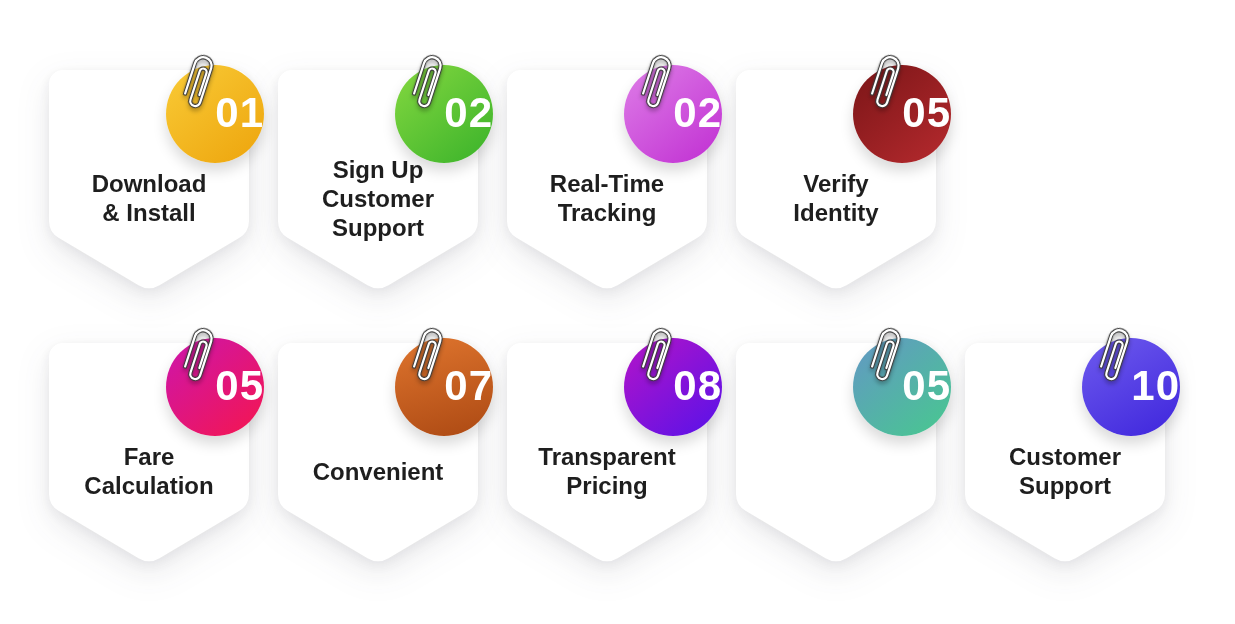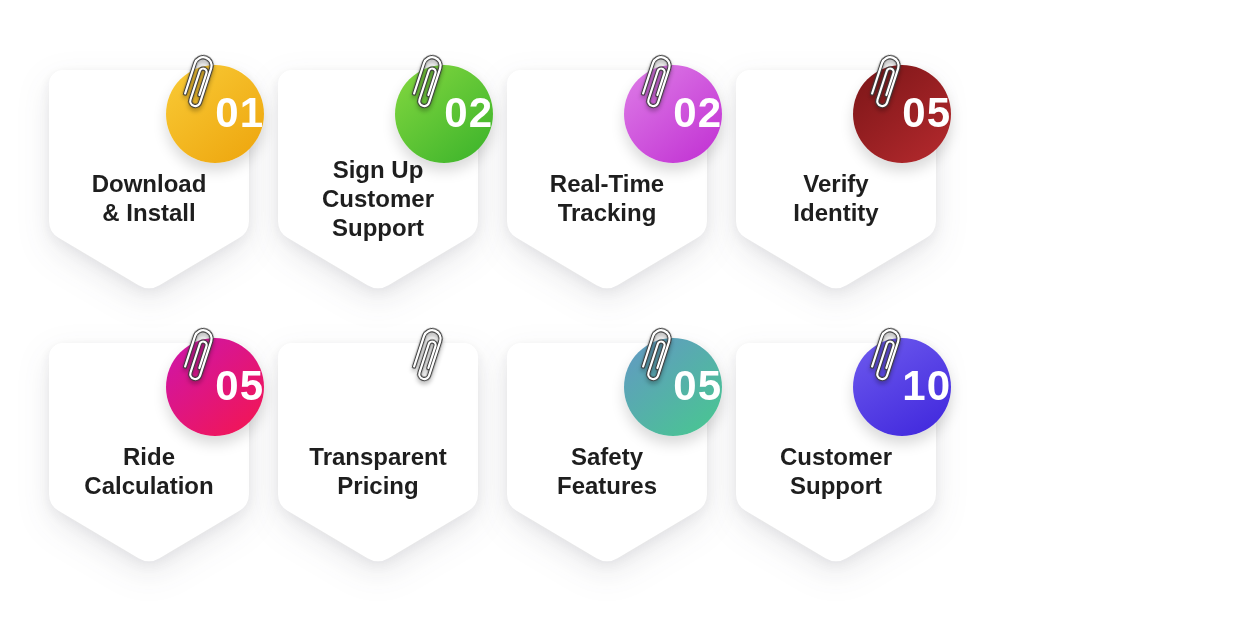--- a/index.html
+++ b/index.html
@@ -127,29 +127,47 @@
           </svg>
         <div class="circle" style="background:linear-gradient(140deg,#CC15AD 0%,#F5164E 100%)">
           <span class="num">05</span>
         </div>
         <svg class="clip" viewBox="0 0 36 62">
             <g transform="rotate(18 18 31)">
               <path class="wire-outline" d="M9 45 L9 13 A8.5 8.5 0 0 1 26 13 L26 49 A5 5 0 0 1 16 49 L16 19 A3.5 3.5 0 0 1 23 19 L23 42"></path>
               <path class="wire-core" d="M9 45 L9 13 A8.5 8.5 0 0 1 26 13 L26 49 A5 5 0 0 1 16 49 L16 19 A3.5 3.5 0 0 1 23 19 L23 42"></path>
             </g>
           </svg>
-        <div class="title">Ride
+        <div class="title">Fare
 Calculation</div>
       </div>
 
-
-      <div class="card">
-        <svg class="shield" viewBox="0 0 200 225">
-            <path d="M14 0 H186 A14 14 0 0 1 200 14 V151 Q200 162 190.5 167.8 L110.5 215.2 Q100 221.5 89.5 215.2 L9.5 167.8 Q0 162 0 151 V14 A14 14 0 0 1 14 0 Z"></path>
-          </svg>
+      <div class="card">
+        <svg class="shield" viewBox="0 0 200 225">
+            <path d="M14 0 H186 A14 14 0 0 1 200 14 V151 Q200 162 190.5 167.8 L110.5 215.2 Q100 221.5 89.5 215.2 L9.5 167.8 Q0 162 0 151 V14 A14 14 0 0 1 14 0 Z"></path>
+          </svg>
+        <div class="circle" style="background:linear-gradient(165deg,#DF752E 0%,#AC4913 100%)">
+          <span class="num">07</span>
+        </div>
+        <svg class="clip" viewBox="0 0 36 62">
+            <g transform="rotate(18 18 31)">
+              <path class="wire-outline" d="M9 45 L9 13 A8.5 8.5 0 0 1 26 13 L26 49 A5 5 0 0 1 16 49 L16 19 A3.5 3.5 0 0 1 23 19 L23 42"></path>
+              <path class="wire-core" d="M9 45 L9 13 A8.5 8.5 0 0 1 26 13 L26 49 A5 5 0 0 1 16 49 L16 19 A3.5 3.5 0 0 1 23 19 L23 42"></path>
+            </g>
+          </svg>
+        <div class="title">Convenient</div>
+      </div>
+
+      <div class="card">
+        <svg class="shield" viewBox="0 0 200 225">
+            <path d="M14 0 H186 A14 14 0 0 1 200 14 V151 Q200 162 190.5 167.8 L110.5 215.2 Q100 221.5 89.5 215.2 L9.5 167.8 Q0 162 0 151 V14 A14 14 0 0 1 14 0 Z"></path>
+          </svg>
+        <div class="circle" style="background:linear-gradient(140deg,#B514C8 0%,#5712E9 100%)">
+          <span class="num">08</span>
+        </div>
         <svg class="clip" viewBox="0 0 36 62">
             <g transform="rotate(18 18 31)">
               <path class="wire-outline" d="M9 45 L9 13 A8.5 8.5 0 0 1 26 13 L26 49 A5 5 0 0 1 16 49 L16 19 A3.5 3.5 0 0 1 23 19 L23 42"></path>
               <path class="wire-core" d="M9 45 L9 13 A8.5 8.5 0 0 1 26 13 L26 49 A5 5 0 0 1 16 49 L16 19 A3.5 3.5 0 0 1 23 19 L23 42"></path>
             </g>
           </svg>
         <div class="title">Transparent
 Pricing</div>
       </div>
 
@@ -159,22 +177,20 @@
           </svg>
         <div class="circle" style="background:linear-gradient(140deg,#6397C5 0%,#47C98E 100%)">
           <span class="num">05</span>
         </div>
         <svg class="clip" viewBox="0 0 36 62">
             <g transform="rotate(18 18 31)">
               <path class="wire-outline" d="M9 45 L9 13 A8.5 8.5 0 0 1 26 13 L26 49 A5 5 0 0 1 16 49 L16 19 A3.5 3.5 0 0 1 23 19 L23 42"></path>
               <path class="wire-core" d="M9 45 L9 13 A8.5 8.5 0 0 1 26 13 L26 49 A5 5 0 0 1 16 49 L16 19 A3.5 3.5 0 0 1 23 19 L23 42"></path>
             </g>
           </svg>
-        <div class="title">Safety
-Features</div>
       </div>
 
       <div class="card">
         <svg class="shield" viewBox="0 0 200 225">
             <path d="M14 0 H186 A14 14 0 0 1 200 14 V151 Q200 162 190.5 167.8 L110.5 215.2 Q100 221.5 89.5 215.2 L9.5 167.8 Q0 162 0 151 V14 A14 14 0 0 1 14 0 Z"></path>
           </svg>
         <div class="circle" style="background:linear-gradient(150deg,#6E5BEE 0%,#3E25DC 100%)">
           <span class="num">10</span>
         </div>
         <svg class="clip" viewBox="0 0 36 62">

